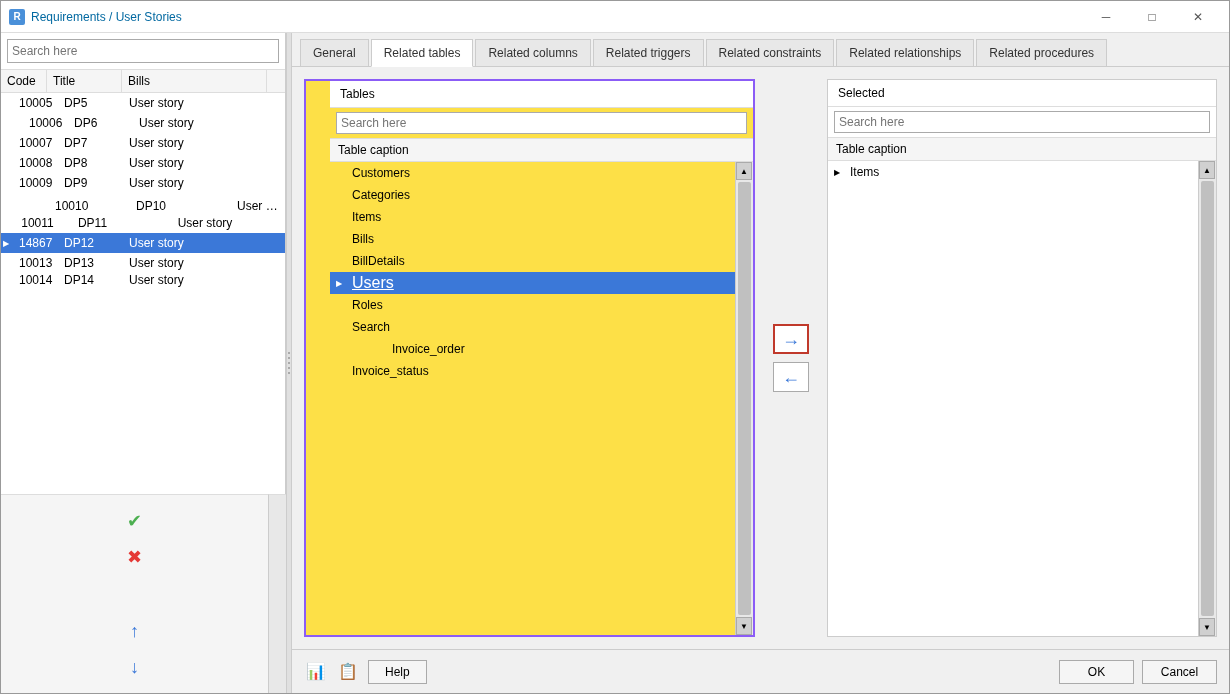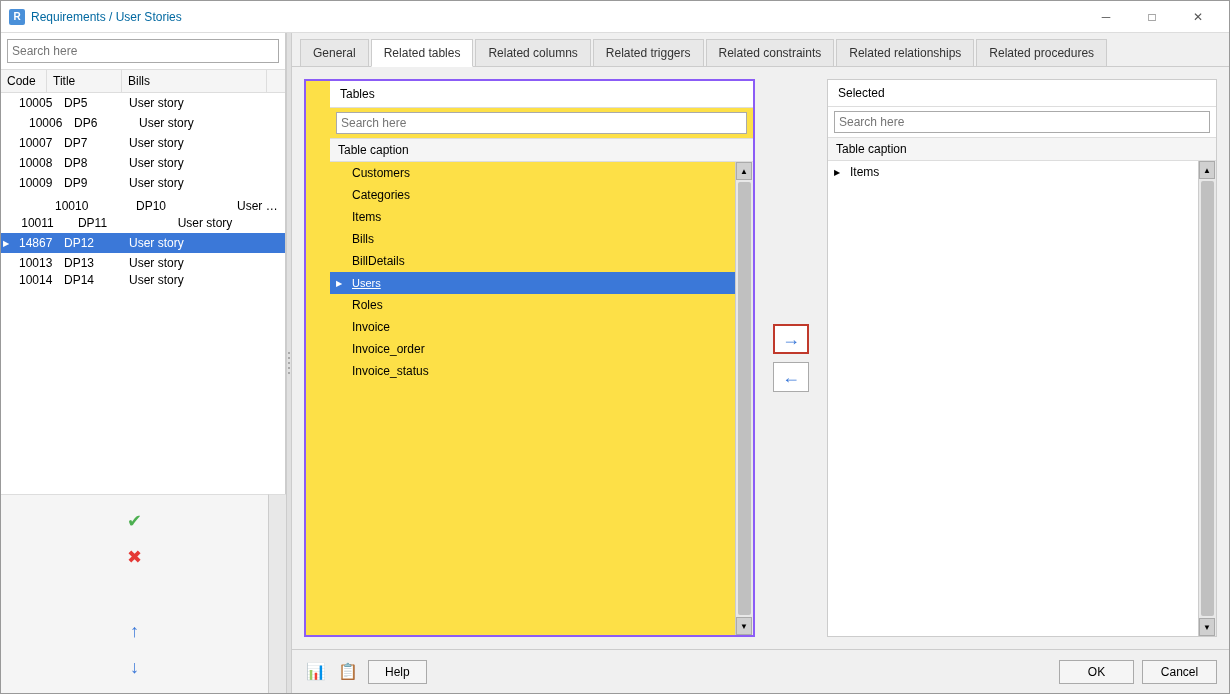--- a/index.html
+++ b/index.html
@@ -230,31 +230,31 @@
                 <div class="table-item" style="display: flex; height: 22px; align-items: center;">
                   <span style="width: 18px; font-size: 8px; text-align: center; flex-shrink: 0;"></span>
                   <span style="flex: 1 1 0%; padding: 0px 4px; font-size: 12px;">Bills</span>
                 </div>
                 <div class="table-item" style="display: flex; height: 22px; align-items: center;">
                   <span style="width: 18px; font-size: 8px; text-align: center; flex-shrink: 0;"></span>
                   <span style="flex: 1 1 0%; padding: 0px 4px; font-size: 12px;">BillDetails</span>
                 </div>
                 <div class="table-item selected" style="display: flex; height: 22px; align-items: center;">
                   <span style="width: 18px; font-size: 8px; text-align: center; flex-shrink: 0;">▶</span>
-                  <span style="flex: 1 1 0%; padding: 0px 4px; font-size: 11px; text-decoration: underline;">Users</span>
+                  <span style="flex: 1 1 0%; padding: 0px 4px; font-size: 16px; text-decoration: underline;">Users</span>
                 </div>
                 <div class="table-item" style="display: flex; height: 22px; align-items: center;">
                   <span style="width: 18px; font-size: 8px; text-align: center; flex-shrink: 0;"></span>
                   <span style="flex: 1 1 0%; padding: 0px 4px; font-size: 12px;">Roles</span>
                 </div>
                 <div class="table-item" style="display: flex; height: 22px; align-items: center;">
                   <span style="width: 18px; font-size: 8px; text-align: center; flex-shrink: 0;"></span>
-                  <span style="flex: 1 1 0%; padding: 0px 4px; font-size: 12px;">Invoice</span>
-                </div>
-                <div class="table-item" style="display: flex; height: 22px; align-items: center;">
+                  <span style="flex: 1 1 0%; padding: 0px 4px; font-size: 12px;">Search</span>
+                </div>
+                <div class="table-item" style="display: flex; height: 22px; align-items: center; margin-left: 40px;">
                   <span style="width: 18px; font-size: 8px; text-align: center; flex-shrink: 0;"></span>
                   <span style="flex: 1 1 0%; padding: 0px 4px; font-size: 12px;">Invoice_order</span>
                 </div>
                 <div class="table-item" style="display: flex; height: 22px; align-items: center;">
                   <span style="width: 18px; font-size: 8px; text-align: center; flex-shrink: 0;"></span>
                   <span style="flex: 1 1 0%; padding: 0px 4px; font-size: 12px;">Invoice_status</span>
                 </div>
               </div>
             <div style="width:18px; background:#e8e8e8; border-left:1px solid #ccc; display:flex; flex-direction:column;">
               <div style="width:16px; height:18px; background:#d0d0d0; border:1px solid #aaa; display:flex; align-items:center; justify-content:center; font-size:8px; cursor:pointer;">▲</div>

